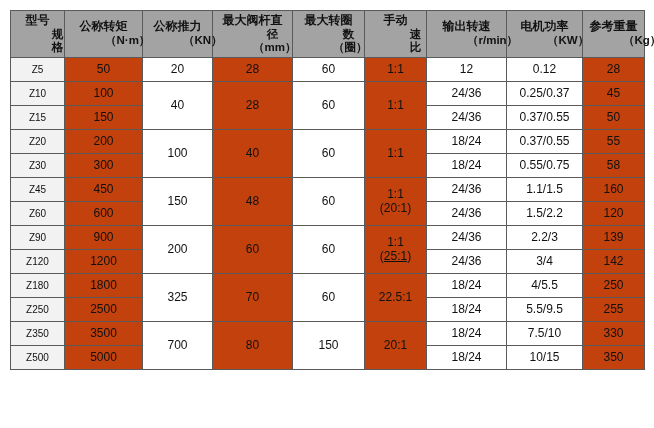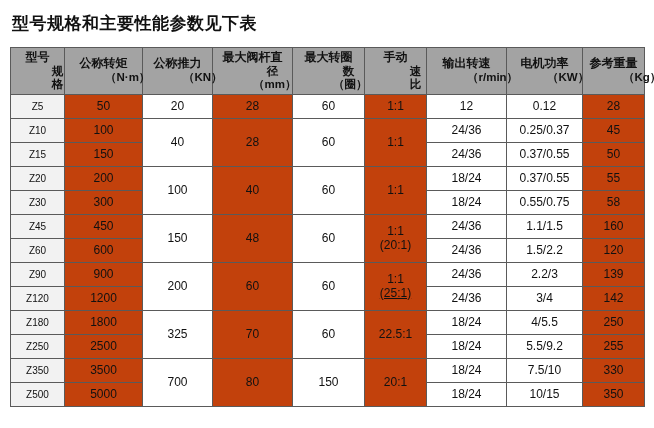--- a/index.html
+++ b/index.html
@@ -76,21 +76,20 @@
   .sub {
     font-size: 11.5px;
     padding-left: 40px;
   }
 </style>
 </head>
 <body>
 
 <div class="page">
 
-  <div class="doc-title">型号规格和主要性能参数见下表</div>
 
   <table class="spec">
     <colgroup>
       <col class="c0">
         <col class="c1">
         <col class="c2">
         <col class="c3">
         <col class="c4">
       <col class="c5">
         <col class="c6">
@@ -235,21 +234,21 @@
           <td rowspan="2">60</td>
           <td class="shade" rowspan="2">22.5:1</td>
           <td>18/24</td>
           <td>4/5.5</td>
           <td class="shade">250</td>
         </tr>
         <tr>
           <td class="model">Z250</td>
           <td class="shade">2500</td>
           <td>18/24</td>
-          <td>5.5/9.2</td>
+          <td>5.5/9.5</td>
           <td class="shade">255</td>
         </tr>
         <tr>
           <td class="model">Z350</td>
           <td class="shade">3500</td>
           <td rowspan="2">700</td>
           <td class="shade" rowspan="2">80</td>
           <td rowspan="2">150</td>
           <td class="shade" rowspan="2">20:1</td>
           <td>18/24</td>

